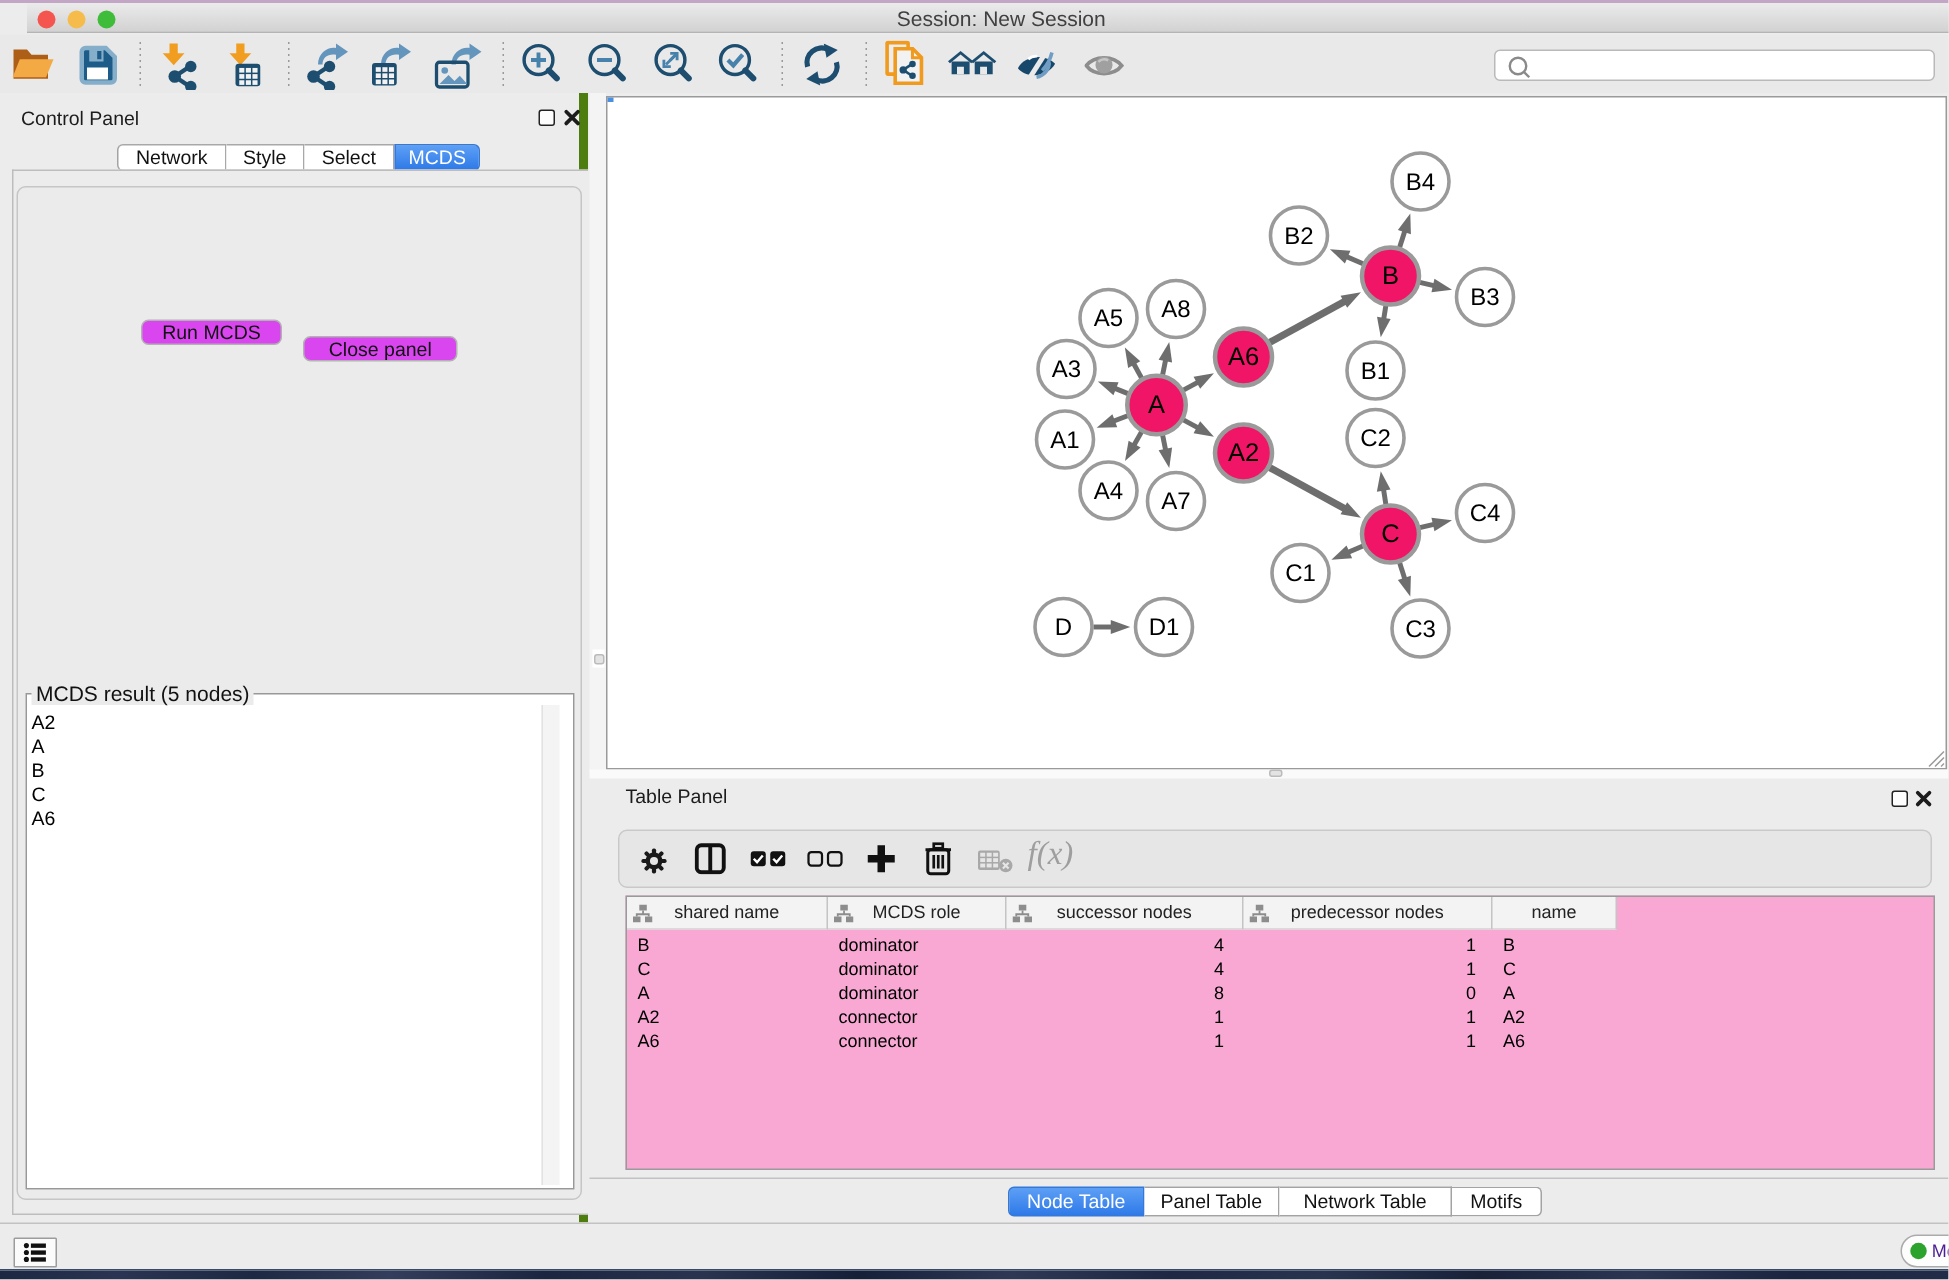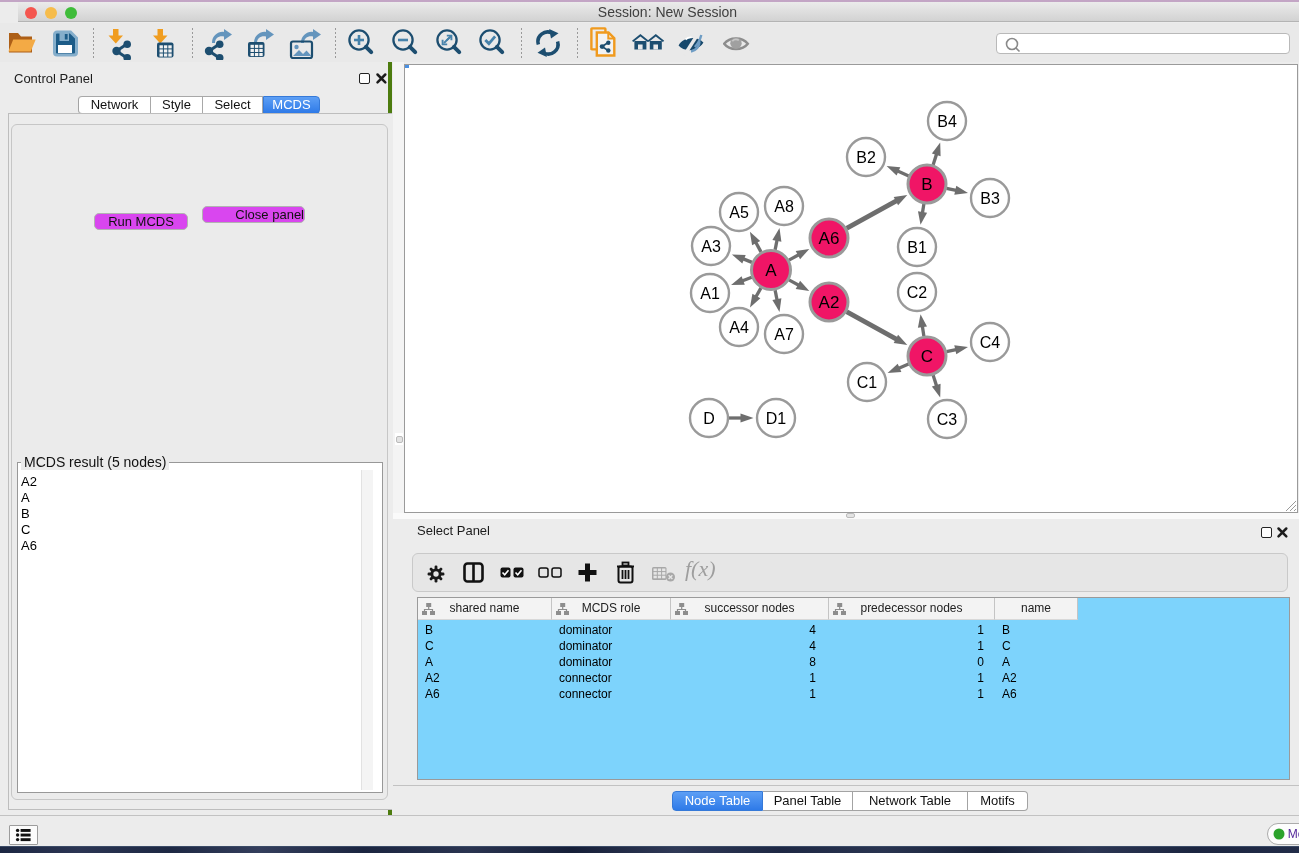--- a/index.html
+++ b/index.html
@@ -8,21 +8,21 @@
 #titlebar { left:0; top:2px; width:1299px; height:20px;
   background:linear-gradient(#ebebeb,#d2d2d2); border-bottom:1px solid #b4b4b4;margin-left:18px; }
 #titlebar .title { width:100%; text-align:center; font-size:14px; color:#404040; line-height:20px; }
 .tl { position:absolute; border-radius:50%; width:12px; height:12px; top:5px; }
 #toolbar { left:0; top:23px; width:1299px; height:39px; background:#e9e9e9; }
 .tsep { position:absolute; top:5px; width:1px; height:30px;
   background-image:linear-gradient(#9a9a9a 40%, rgba(0,0,0,0) 0%);
   background-size:1px 4px; background-repeat:repeat-y; }
 #searchbox { left:996px; top:10px; width:294px; height:21px; background:#fff;
   border:1px solid #b9b9b9; border-radius:4px; }
-#cp { left:0; top:62px; width:392px; height:753px; background:#ececec; border-right:4px solid #4d7c0f; }
+#cp { left:0; top:62px; width:392px; height:753px; background:#ececec; border-right:6px solid #4d7c0f; }
 .wbox { position:absolute; width:11px; height:11px; border:1.6px solid #222; border-radius:2px; background:#fdfdfd; }
 .tabrow { position:absolute; display:flex; }
 .tab { border:1px solid #a8a8a8; border-left:none; background:#fff; font-size:13px; color:#111;
   text-align:center; line-height:16px; height:18px; }
 .tab.first { border-left:1px solid #a3a3a3; border-radius:4px 0 0 4px; }
 .tab.last { border-radius:0 4px 4px 0; border:1px solid #3579d8; }
 .tab.sel { background:linear-gradient(#5d9ff5,#2e7ae8); color:#fff; }
 #cp-outer { left:8px; top:51px; width:384px; height:697px; border:1px solid #bdbdbd; border-right:none; background:#ececec; }
 #cp-inner { left:11px; top:62px; width:377px; height:676px; border:1px solid #c6c6c6; border-radius:6px; background:#ebebeb; }
 #optlabel { left:0; top:73px; width:392px; text-align:center; font-size:14px; color:#1a1a1a; }
@@ -38,21 +38,21 @@
 #mcdslist .row { font-size:13px; color:#000; padding-left:2px; height:16px; line-height:16px; }
 #listscroll { left:361px; top:408px; width:12px; height:320px; background:#f4f4f4; border-left:1px solid #e2e2e2; }
 #netwin { left:404px; top:64px; width:894px; height:449px; background:#fff; border:1px solid #9a9a9a; }
 #nettitle { position:absolute; left:0; top:0; width:892px; height:21px; background:linear-gradient(#f5f5f5,#dcdcdc);
   border-bottom:1px solid #b0b0b0; }
 #nettitle .title { width:100%; text-align:center; font-size:14px; color:#383838; line-height:21px; }
 .tl2 { position:absolute; border-radius:50%; width:11px; height:11px; top:5px; }
 #tp { left:393px; top:515px; width:906px; height:271px; background:#ececec; border-bottom:1px solid #c2c2c2; }
 #tp-toolbar { position:absolute; left:19px; top:38px; width:876px; height:39px; background:#e6e6e6;
   border:1px solid #c9c9c9; border-radius:6px; }
-#tbl { position:absolute; left:24px; top:82px; width:873px; height:183px; background:#7dd3fc; border:1px solid #9a9a9a; }
+#tbl { position:absolute; left:24px; top:82px; width:873px; height:183px; background:#f9a8d4; border:1px solid #9a9a9a; }
 #tbl-head { position:absolute; left:0; top:0; width:660px; height:21px; background:#f3f3f3; display:flex; }
 .hcell { position:relative; border-right:1px solid #c4c4c4; border-bottom:1px solid #d8d8d8; height:22px; font-size:12px; color:#222; }
 .hcell .lab { position:absolute; left:0; right:0; top:0; bottom:0; text-align:center; line-height:21px; }
 .hcell svg { position:absolute; left:4px; top:5px; }
 .trow { position:absolute; font-size:12px; color:#000; height:16px; line-height:16px; }
 .num { text-align:right; }
 #btabs { left:672px; top:791px; height:20px; display:flex; }
 .btab { border:1px solid #a3a3a3; border-left:none; background:#fff; font-size:13px; color:#111;
   text-align:center; line-height:18px; height:20px; }
 #statusbar { left:0; top:815px; width:1299px; height:31px; background:#ececec; border-top:1px solid #c2c2c2; }
@@ -246,21 +246,21 @@
     </svg>
     <div class="tabrow" style="left:78px;top:34px;">
       <div class="tab first" style="width:73px;">Network</div>
       <div class="tab" style="width:52px;">Style</div>
       <div class="tab" style="width:60px;">Select</div>
       <div class="tab sel last" style="width:57px;">MCDS</div>
     </div>
     <div id="cp-outer" class="abs"></div>
     <div id="cp-inner" class="abs"></div>
     <div class="btn" style="left:94px;top:131px;width:94px;">Run MCDS</div>
-    <div class="btn" style="left:202px;top:124px;width:103px;text-align:right;">Close panel</div>
+    <div class="btn" style="left:202px;top:142px;width:103px;">Close panel</div>
     <div id="groupbox" class="abs"></div>
     <div id="mcdslist" class="abs">
       <div class="row">A2</div>
       <div class="row">A</div>
       <div class="row">B</div>
       <div class="row">C</div>
       <div class="row">A6</div>
     </div>
     <div id="listscroll" class="abs"></div>
     <div id="grouplabel" class="abs">MCDS result (5 nodes)</div>
@@ -351,21 +351,21 @@
     </svg>
     <svg class="abs" style="left:878px;top:433px;" width="14" height="14">
       <g stroke="#9a9a9a" stroke-width="1">
         <line x1="13" y1="3" x2="3" y2="13"></line>
         <line x1="13" y1="7" x2="7" y2="13"></line>
         <line x1="13" y1="11" x2="11" y2="13"></line>
       </g>
     </svg>
   </div>
 <div id="tp" class="abs">
-    <div style="position:absolute;left:24px;top:8px;font-size:13px;color:#1c1c1c;">Select Panel</div>
+    <div style="position:absolute;left:24px;top:8px;font-size:13px;color:#1c1c1c;">Table Panel</div>
     <div class="wbox" style="left:868px;top:12px;"></div>
     <svg class="abs" style="left:883px;top:11px;" width="14" height="14">
       <path d="M2.5,2.5 L10.3,10.3 M10.3,2.5 L2.5,10.3" stroke="#1c1c1c" stroke-width="2.5" stroke-linecap="round"></path>
     </svg>
     <div id="tp-toolbar">
       <svg class="abs" style="left:14px;top:11px;" width="18" height="18">
         <g fill="#1a1a1a">
           <circle cx="9" cy="9" r="5.6"></circle>
           <rect x="7.6" y="0.6" width="2.8" height="16.8" rx="1.2" transform="rotate(0 9 9)"></rect>
           <rect x="7.6" y="0.6" width="2.8" height="16.8" rx="1.2" transform="rotate(45 9 9)"></rect>

